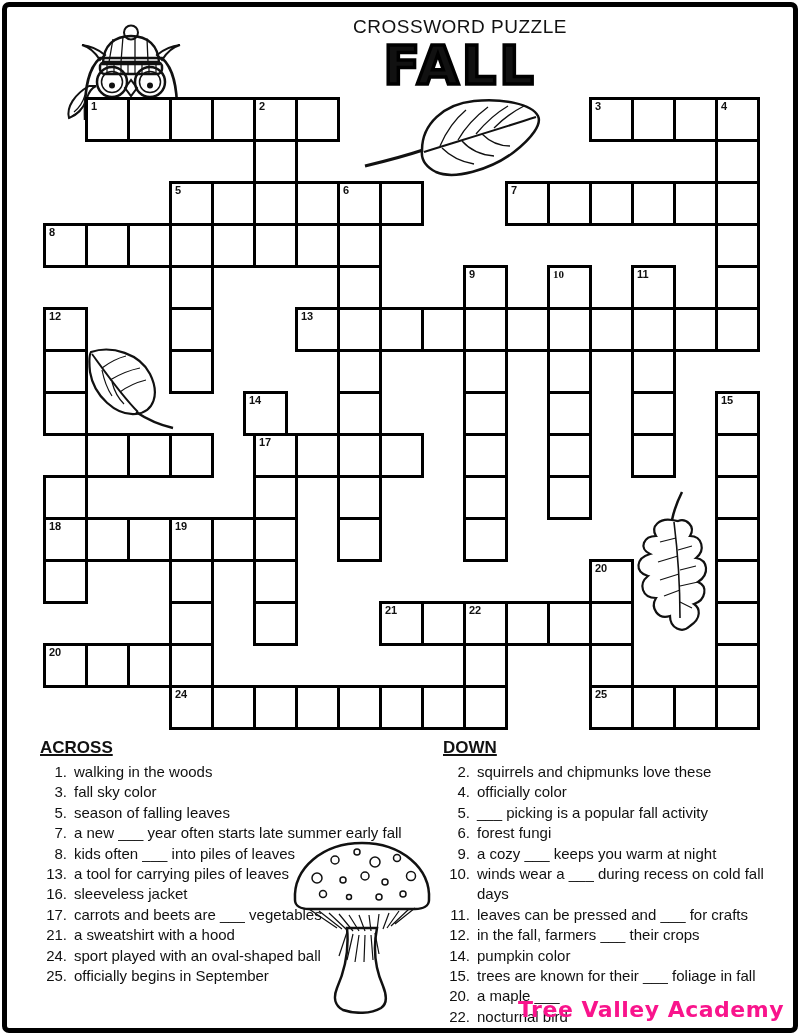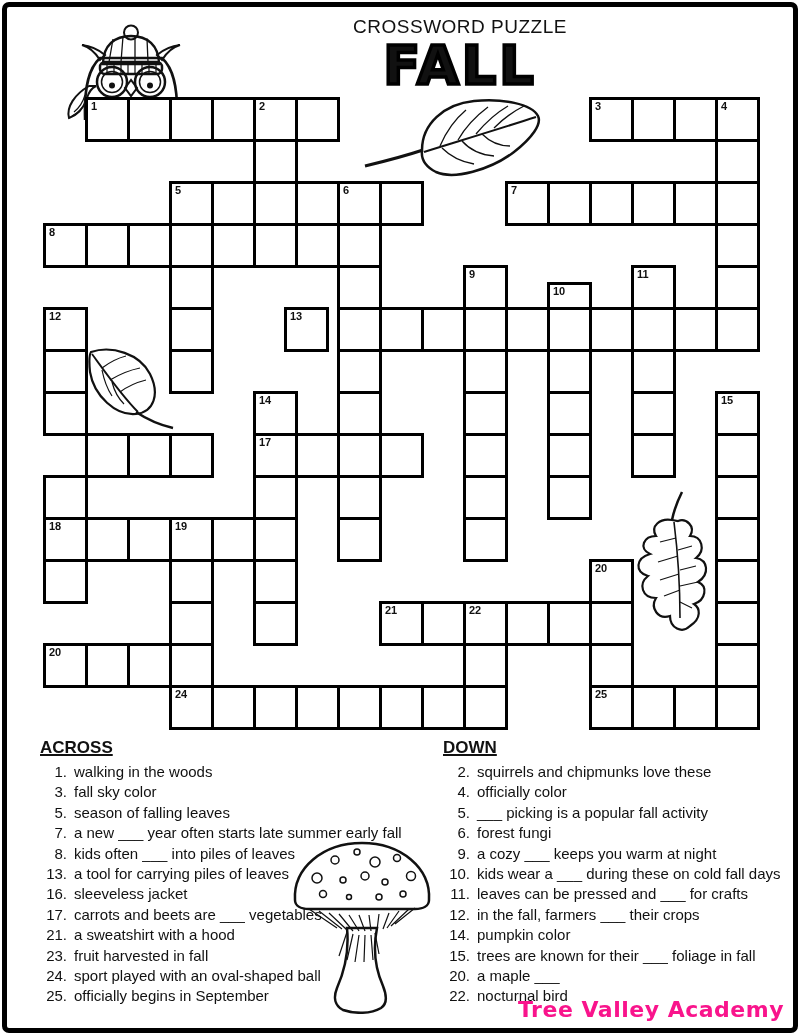--- a/index.html
+++ b/index.html
@@ -134,21 +134,21 @@
       <div class="cell" style="left: 295px; top: 223px;"></div>
       <div class="cell" style="left: 463px; top: 265px;">
         <span class="num">9</span>
       </div>
       <div class="cell" style="left: 463px; top: 307px;"></div>
       <div class="cell" style="left: 463px; top: 349px;"></div>
       <div class="cell" style="left: 463px; top: 391px;"></div>
       <div class="cell" style="left: 463px; top: 433px;"></div>
       <div class="cell" style="left: 463px; top: 475px;"></div>
       <div class="cell" style="left: 463px; top: 517px;"></div>
-      <div class="cell" style="left: 547px; top: 282px;">
+      <div class="cell" style="left: 547px; top: 265px; font-family: Liberation Serif, serif;">
         <span class="num">10</span>
       </div>
       <div class="cell" style="left: 547px; top: 307px;"></div>
       <div class="cell" style="left: 547px; top: 349px;"></div>
       <div class="cell" style="left: 547px; top: 391px;"></div>
       <div class="cell" style="left: 547px; top: 433px;"></div>
       <div class="cell" style="left: 547px; top: 475px;"></div>
       <div class="cell" style="left: 631px; top: 265px;">
         <span class="num">11</span>
       </div>
@@ -162,29 +162,29 @@
       <div class="cell" style="left: 43px; top: 349px;"></div>
       <div class="cell" style="left: 43px; top: 391px;"></div>
       <div class="cell" style="left: 43px; top: 433px; margin-left: 44px;">
         <span class="num">16</span>
       </div>
       <div class="cell" style="left: 43px; top: 475px;"></div>
       <div class="cell" style="left: 43px; top: 517px;">
         <span class="num">18</span>
       </div>
       <div class="cell" style="left: 43px; top: 559px;"></div>
-      <div class="cell" style="left: 284px; top: 307px;">
+      <div class="cell" style="left: 295px; top: 307px;">
         <span class="num">13</span>
       </div>
       <div class="cell" style="left: 379px; top: 307px;"></div>
       <div class="cell" style="left: 421px; top: 307px;"></div>
       <div class="cell" style="left: 505px; top: 307px;"></div>
       <div class="cell" style="left: 589px; top: 307px;"></div>
       <div class="cell" style="left: 673px; top: 307px;"></div>
-      <div class="cell" style="left: 253px; top: 391px;">
+      <div class="cell" style="left: 243px; top: 391px;">
         <span class="num">14</span>
       </div>
       <div class="cell" style="left: 253px; top: 433px;">
         <span class="num">17</span>
       </div>
       <div class="cell" style="left: 253px; top: 475px;"></div>
       <div class="cell" style="left: 253px; top: 517px;"></div>
       <div class="cell" style="left: 253px; top: 559px;"></div>
       <div class="cell" style="left: 253px; top: 601px;"></div>
       <div class="cell" style="left: 715px; top: 391px;">
@@ -324,24 +324,20 @@
         </li>
         <li>
           <span class="cnum">17.</span>
           <span class="ctext">carrots and beets are ___ vegetables</span>
         </li>
         <li>
           <span class="cnum">21.</span>
           <span class="ctext">a sweatshirt with a hood</span>
         </li>
         <li>
-          <span class="cnum">23.</span>
-          <span class="ctext">fruit harvested in fall</span>
-        </li>
-        <li>
           <span class="cnum">24.</span>
           <span class="ctext">sport played with an oval-shaped ball</span>
         </li>
         <li>
           <span class="cnum">25.</span>
           <span class="ctext">officially begins in September</span>
         </li>
       </ol>
   </div>
   <div id="down-col" class="clue-col">
@@ -362,21 +358,21 @@
         <li>
           <span class="cnum">6.</span>
           <span class="ctext">forest fungi</span>
         </li>
         <li>
           <span class="cnum">9.</span>
           <span class="ctext">a cozy ___ keeps you warm at night</span>
         </li>
         <li>
           <span class="cnum">10.</span>
-          <span class="ctext">kids wear a ___ during these on cold fall days</span>
+          <span class="ctext">winds wear a ___ during recess on cold fall days</span>
         </li>
         <li>
           <span class="cnum">11.</span>
           <span class="ctext">leaves can be pressed and ___ for crafts</span>
         </li>
         <li>
           <span class="cnum">12.</span>
           <span class="ctext">in the fall, farmers ___ their crops</span>
         </li>
         <li>

